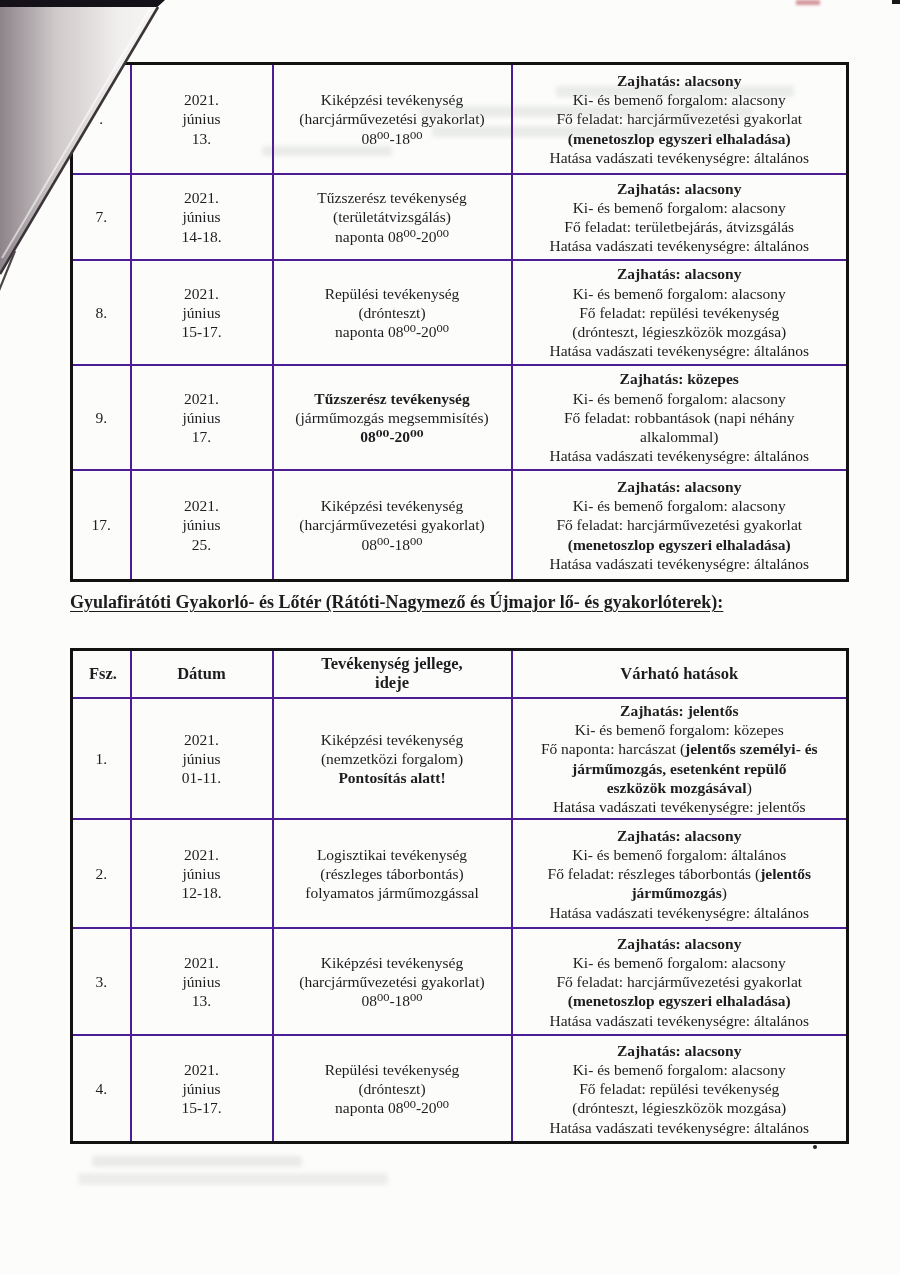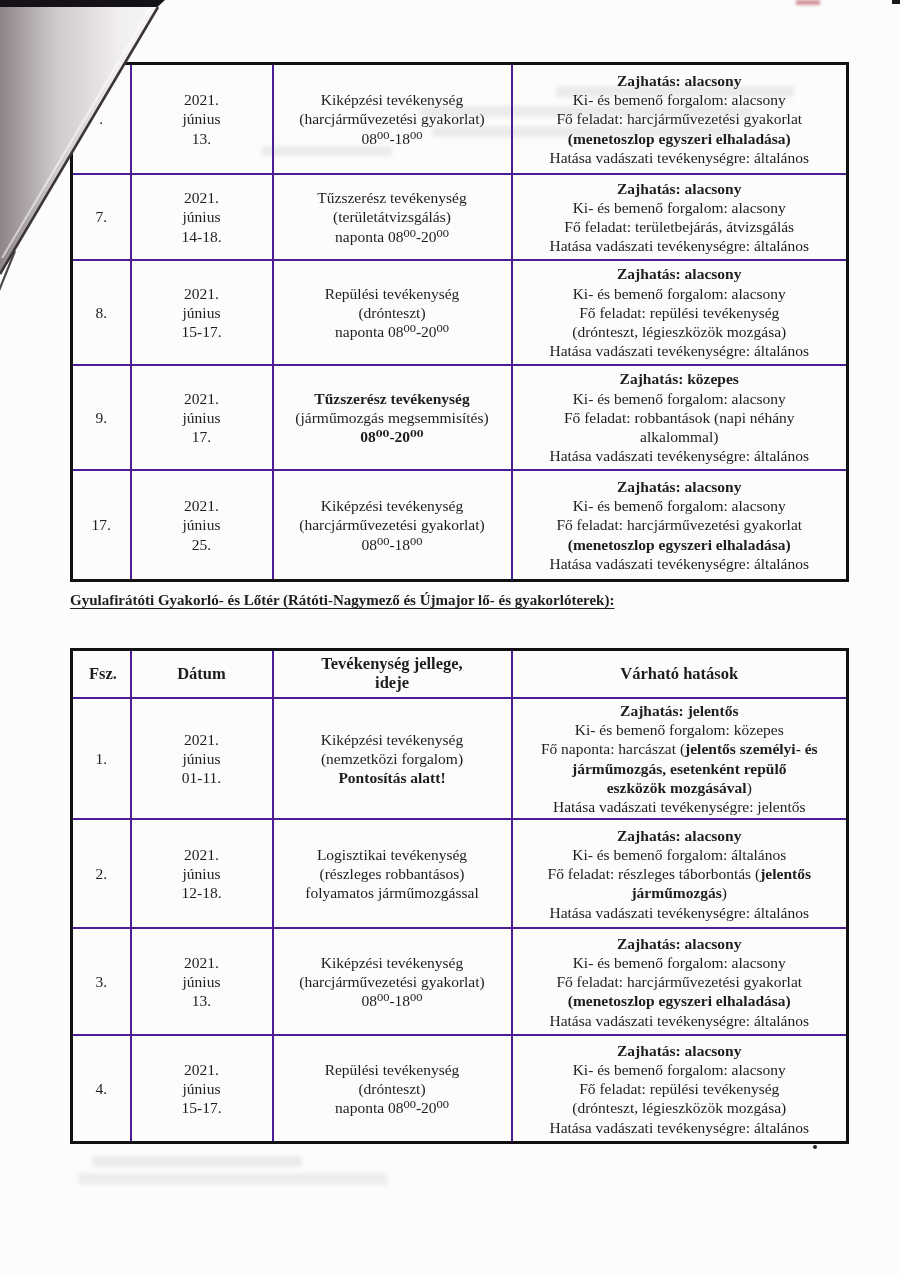--- a/index.html
+++ b/index.html
@@ -31,21 +31,21 @@
   #t2 tbody tr:nth-child(1) td{height:112px;}
   #t2 tbody tr:nth-child(2) td{height:103px;}
   #t2 tbody tr:nth-child(3) td{height:101px;}
   #t2 tbody tr:nth-child(4) td{height:101px;}
   .ln{white-space:nowrap;}
   .b{font-weight:bold;}
   td.cell-eff .ln:first-child{font-weight:bold;}
   
   #heading{
     position:absolute;left:70px;top:592px;z-index:2;
-    font-size:15px;font-weight:bold;white-space:nowrap;
+    font-size:18px;font-weight:bold;white-space:nowrap;
     text-decoration:underline;text-underline-offset:3px;
   }
   
   .artifact{position:absolute;pointer-events:none;}
   #corner-fold{left:0;top:0;z-index:10;}
   #top-red-smudge{left:796px;top:0;width:24px;height:5px;background:#c97a80;filter:blur(1.5px);opacity:.8;z-index:11;}
   #top-right-tick{left:892px;top:0;width:8px;height:4px;background:#1a181b;z-index:11;}
   #stray-dot{left:813px;top:1145px;width:4px;height:4px;border-radius:50%;background:#222;z-index:3;}
   .bleed{position:absolute;pointer-events:none;z-index:1;filter:blur(2px);background:rgba(95,110,95,.11);border-radius:3px;}
   #bl1{left:556px;top:86px;width:238px;height:11px;}
@@ -232,21 +232,21 @@
         <td class="cell-fsz">
           <div class="ln"><span>2.</span></div>
         </td>
         <td class="cell-datum">
           <div class="ln"><span>2021.</span></div>
           <div class="ln"><span>június</span></div>
           <div class="ln"><span>12-18.</span></div>
         </td>
         <td class="cell-activity">
           <div class="ln"><span>Logisztikai tevékenység</span></div>
-          <div class="ln"><span>(részleges robbantásos)</span></div>
+          <div class="ln"><span>(részleges táborbontás)</span></div>
           <div class="ln"><span>folyamatos járműmozgással</span></div>
         </td>
         <td class="cell-eff">
           <div class="ln"><span class="b">Zajhatás: alacsony</span></div>
           <div class="ln"><span>Ki- és bemenő forgalom: általános</span></div>
           <div class="ln"><span>Fő feladat: részleges táborbontás (</span><span class="b">jelentős</span></div>
           <div class="ln"><span class="b">járműmozgás</span><span>)</span></div>
           <div class="ln"><span>Hatása vadászati tevékenységre: általános</span></div>
         </td>
       </tr>

